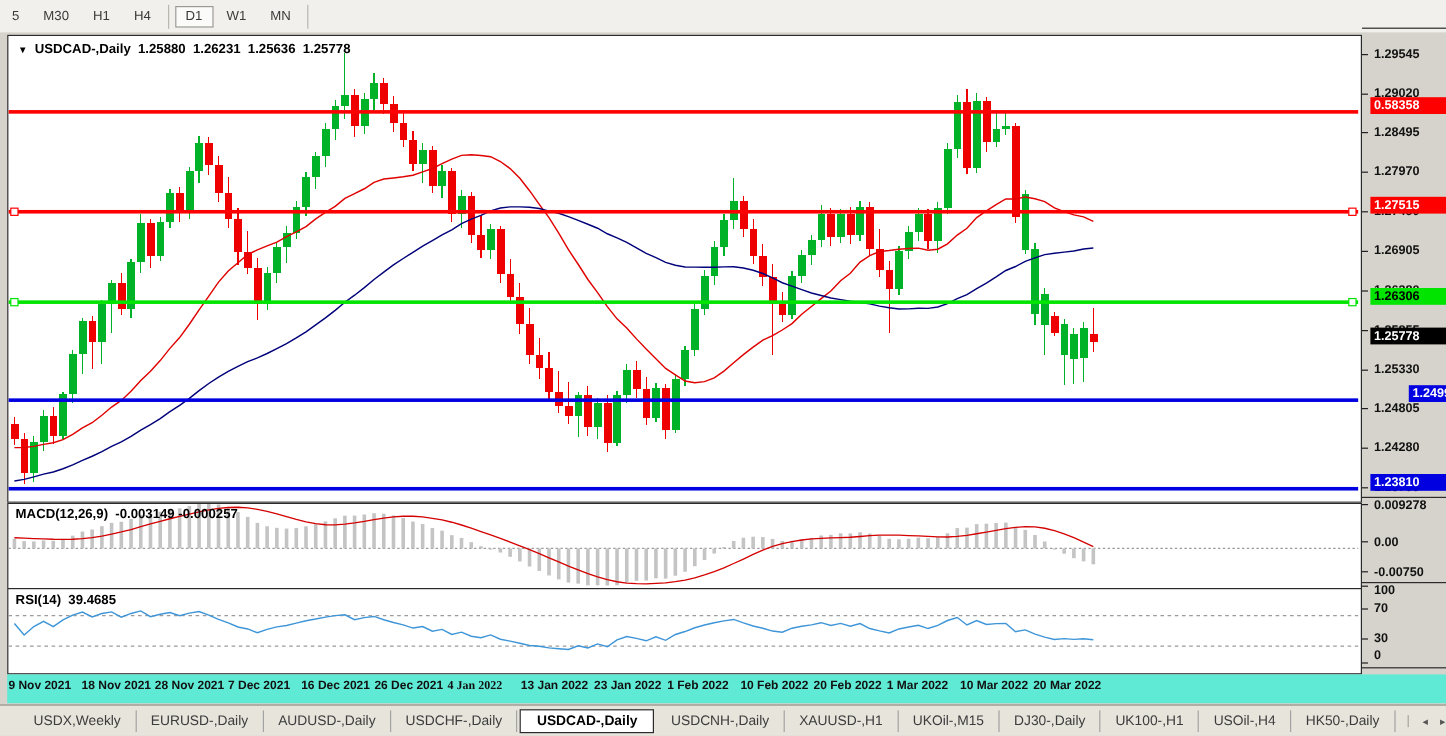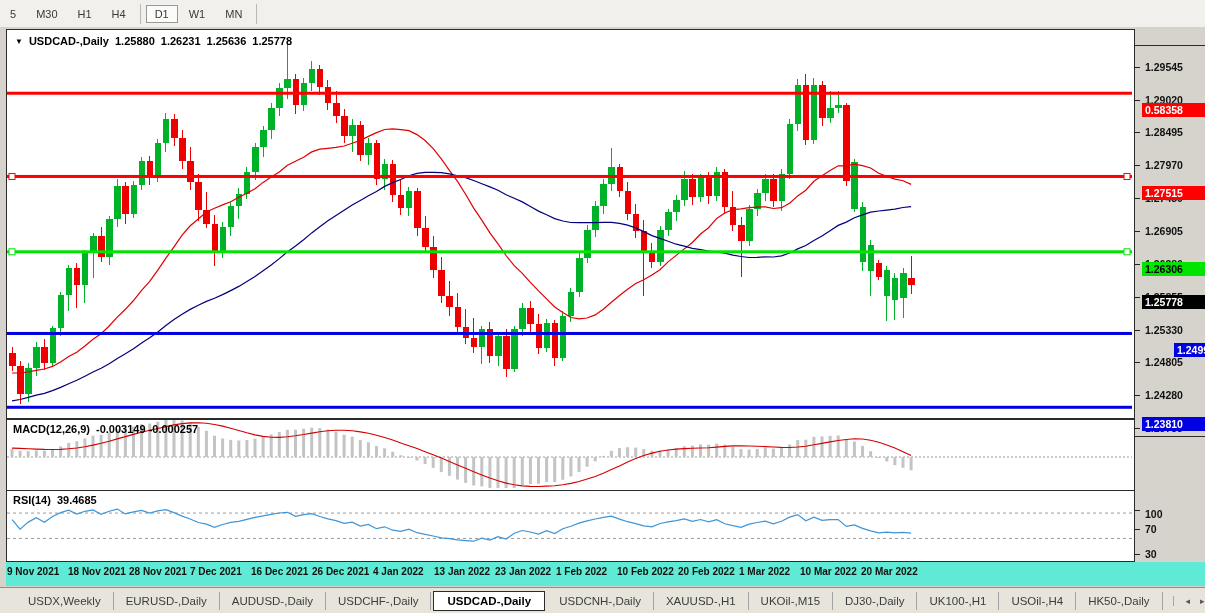--- a/index.html
+++ b/index.html
@@ -7,21 +7,21 @@
   #tfbar{position:absolute;left:0;top:0;width:1205px;height:27px;background:#f1f0ed;
     display:flex;align-items:center;font-size:11px;color:#3a3a3a;}
   .tf{padding:3px 9px;margin:0 1px;cursor:default;}
   .tf.active{background:#fbfbfa;border:1px solid #9a9a94;padding:2px 8px;}
   .vsep{width:1px;height:20px;background:#b9b7b0;margin:0 4px;}
   .pane{position:absolute;left:6px;width:1127px;background:#ffffff;border:1px solid #2b2b2b;}
   #mainPane{top:29px;height:388px;}
   #macdPane{top:419px;height:70px;}
   #rsiPane{top:490px;height:70px;}
   .pane svg{position:absolute;left:0;top:0;}
-  #axisCol{position:absolute;left:1135px;top:45px;width:70px;height:532px;border-radius:32px;}
+  #axisCol{position:absolute;left:1135px;top:23px;width:70px;height:532px;border-radius:32px;}
   .axseg{position:absolute;left:0;width:70px;}
   #axisMain{top:0;height:390px;border-top:1px solid #2b2b2b;border-bottom:1px solid #2b2b2b;}
   #axisMacd{top:390px;height:72px;border-bottom:1px solid #2b2b2b;}
   #axisRsi{top:461px;height:72px;border-bottom:1px solid #2b2b2b;}
   .ticklab{position:absolute;left:10px;font-size:10.5px;font-weight:700;color:#111;white-space:nowrap;}
   .tickdash{position:absolute;left:0;width:5px;height:1px;background:#222;}
   .plabel{position:absolute;left:7px;width:60px;height:14px;line-height:14px;font-size:10.5px;
     font-weight:700;text-align:left;padding-left:3px;white-space:nowrap;}
   .title{position:absolute;left:8px;top:5px;font-size:11px;font-weight:700;color:#000;
     display:flex;gap:6px;align-items:center;z-index:5;}
@@ -462,40 +462,48 @@
       <div class="ticklab" style="top: 343.01px;">1.24280</div>
       <div class="tickdash" style="top: 381.717px;"></div>
       <div class="ticklab" style="top: 375.717px;">1.23755</div>
       <div class="plabel" style="top: 57.2362px; background: rgb(255, 0, 0); color: rgb(255, 255, 255);">0.58358</div>
       <div class="plabel" style="top: 140.469px; background: rgb(255, 0, 0); color: rgb(255, 255, 255);">1.27515</div>
       <div class="plabel" style="top: 215.79px; background: rgb(0, 228, 0); color: rgb(0, 0, 0);">1.26306</div>
       <div class="plabel" style="top: 297.465px; background: rgb(0, 0, 224); color: rgb(255, 255, 255); margin-left: 32px;">1.24995</div>
       <div class="plabel" style="top: 371.291px; background: rgb(0, 0, 224); color: rgb(255, 255, 255);">1.23810</div>
       <div class="plabel" style="top: 248.684px; background: rgb(0, 0, 0); color: rgb(255, 255, 255);">1.25778</div>
     </div>
+  <div id="axisMacd" class="axseg">
+      <div class="tickdash" style="top: 7px;"></div>
+      <div class="ticklab" style="top: 2px;">0.009278</div>
+      <div class="tickdash" style="top: 38px;"></div>
+      <div class="ticklab" style="top: 33px;">0.00</div>
+      <div class="tickdash" style="top: 63px;"></div>
+      <div class="ticklab" style="top: 58px;">-0.00750</div>
+    </div>
   <div id="axisRsi" class="axseg">
       <div class="tickdash" style="top: 4px;"></div>
       <div class="ticklab" style="top: 2px;">100</div>
       <div class="tickdash" style="top: 23.05px;"></div>
       <div class="ticklab" style="top: 17.05px;">70</div>
       <div class="tickdash" style="top: 48.45px;"></div>
       <div class="ticklab" style="top: 42.45px;">30</div>
       <div class="tickdash" style="top: 67.5px;"></div>
       <div class="ticklab" style="top: 56px;">0</div>
     </div>
 </div>
 
 <div id="dateAxis">
     <div class="dlab" style="left: 1px;">9 Nov 2021</div>
     <div class="dlab" style="left: 62px;">18 Nov 2021</div>
     <div class="dlab" style="left: 123px;">28 Nov 2021</div>
     <div class="dlab" style="left: 184px;">7 Dec 2021</div>
     <div class="dlab" style="left: 245px;">16 Dec 2021</div>
     <div class="dlab" style="left: 306px;">26 Dec 2021</div>
-    <div class="dlab" style="left: 367px;">4 Jan 2022</div>
+    <div class="dlab" style="left: 367px; font-family: Liberation Serif, serif;">4 Jan 2022</div>
     <div class="dlab" style="left: 428px;">13 Jan 2022</div>
     <div class="dlab" style="left: 489px;">23 Jan 2022</div>
     <div class="dlab" style="left: 550px;">1 Feb 2022</div>
     <div class="dlab" style="left: 611px;">10 Feb 2022</div>
     <div class="dlab" style="left: 672px;">20 Feb 2022</div>
     <div class="dlab" style="left: 733px;">1 Mar 2022</div>
     <div class="dlab" style="left: 794px; text-align: right;">10 Mar 2022</div>
     <div class="dlab" style="left: 855px;">20 Mar 2022</div>
   </div>
 

